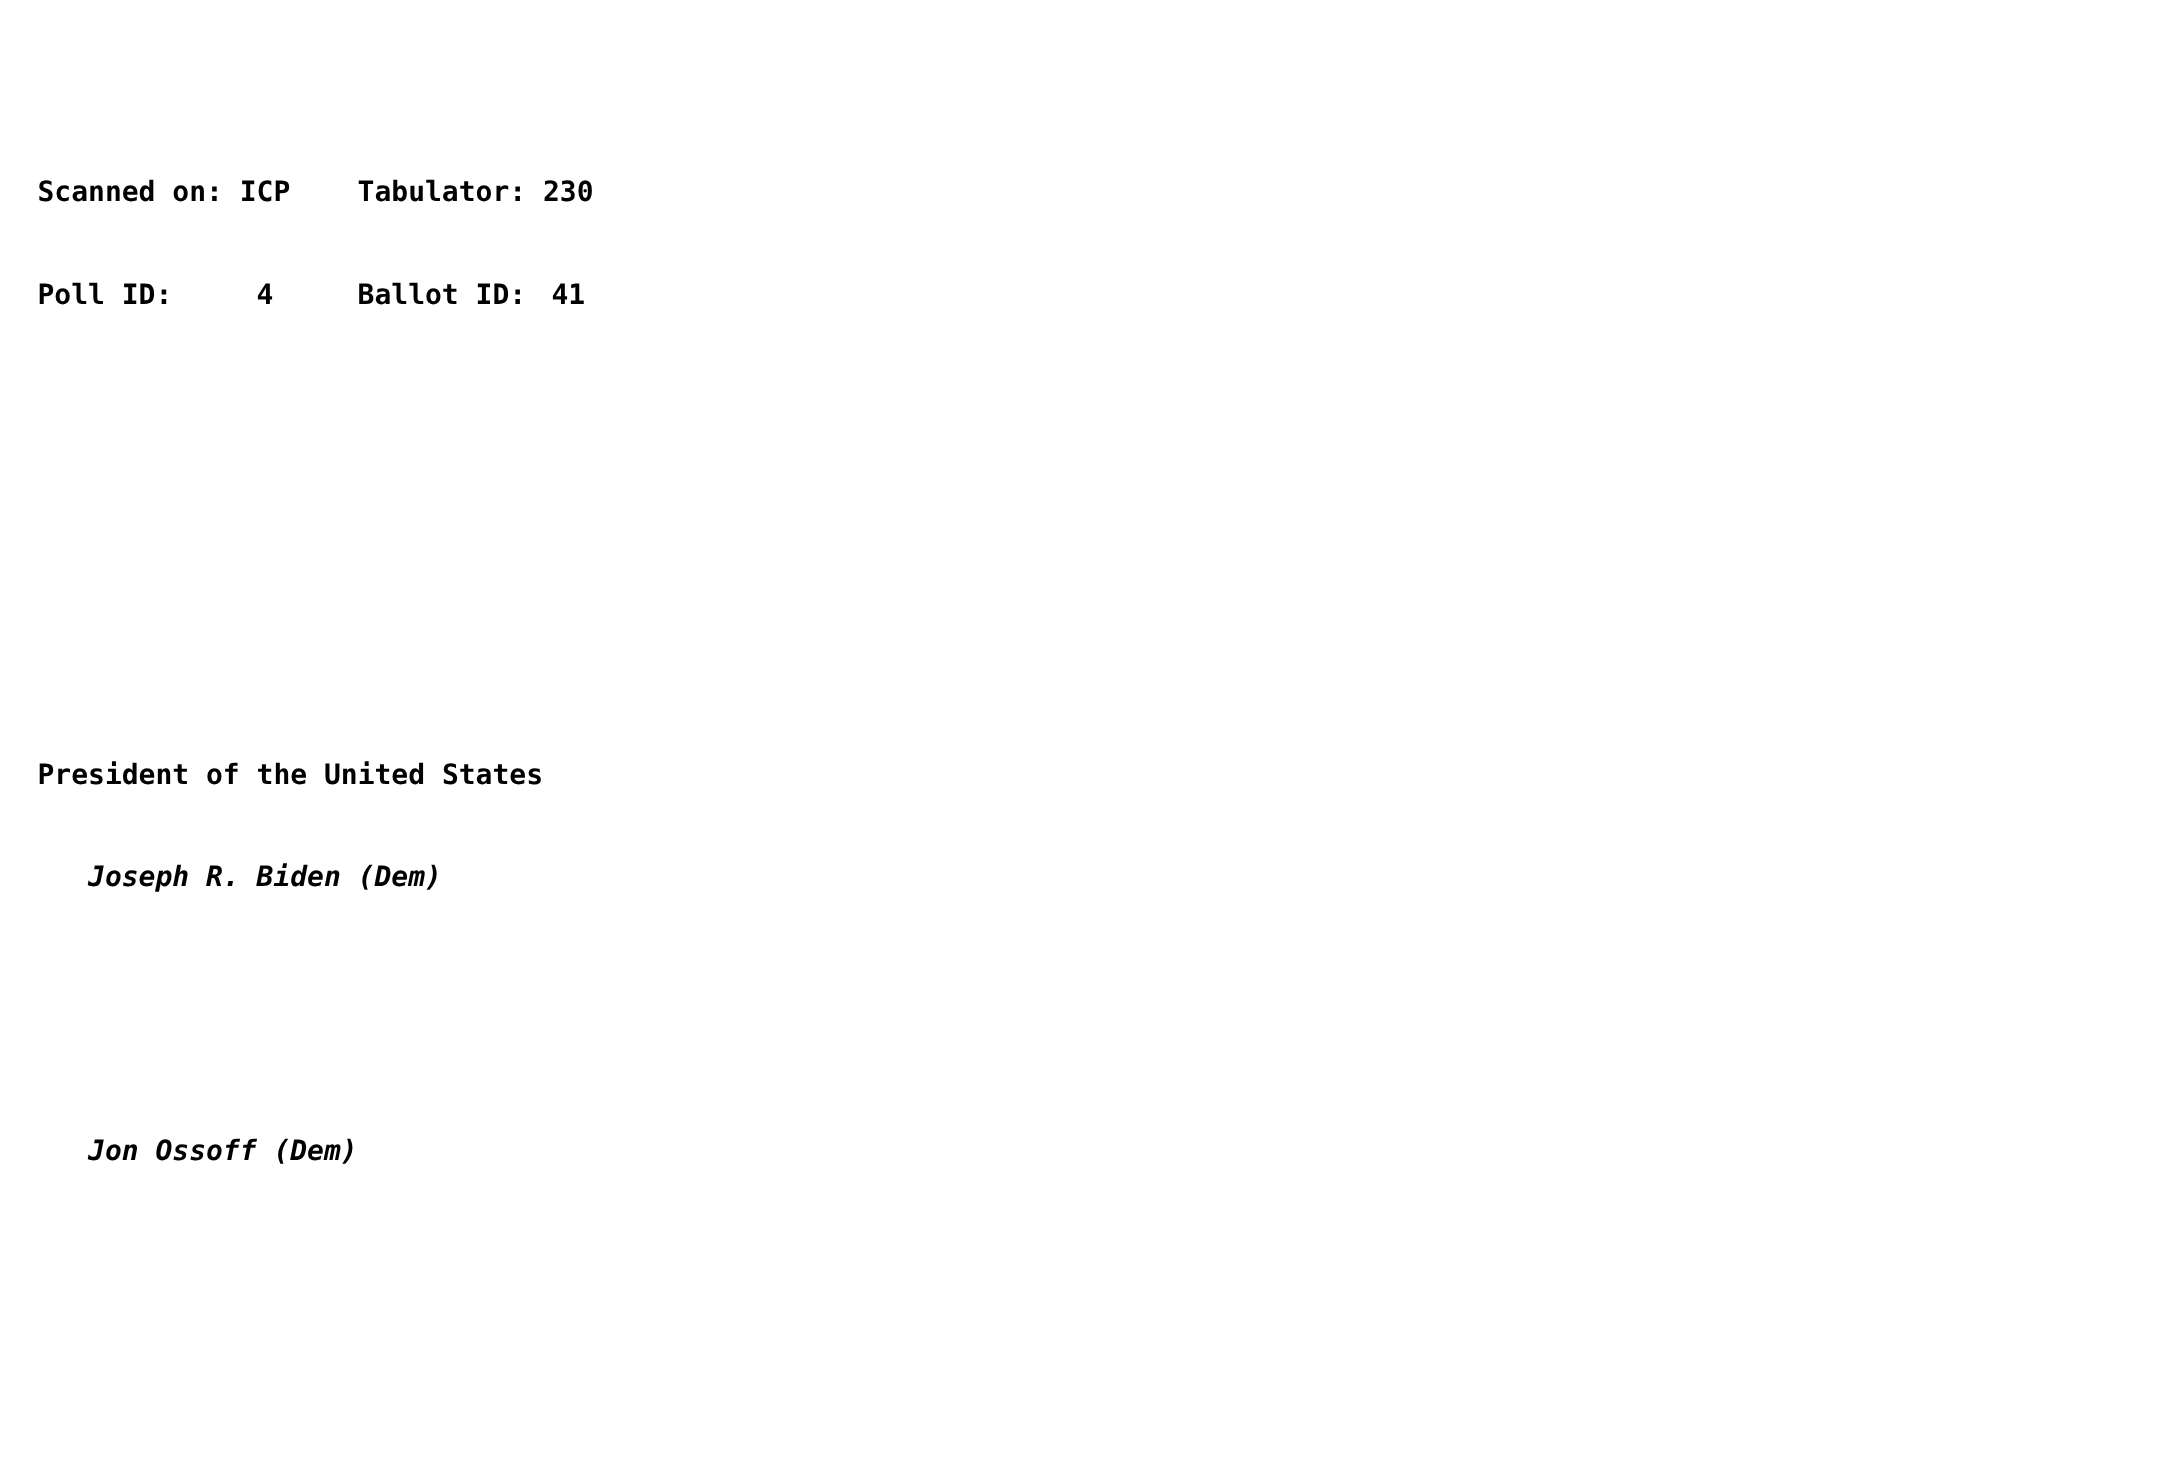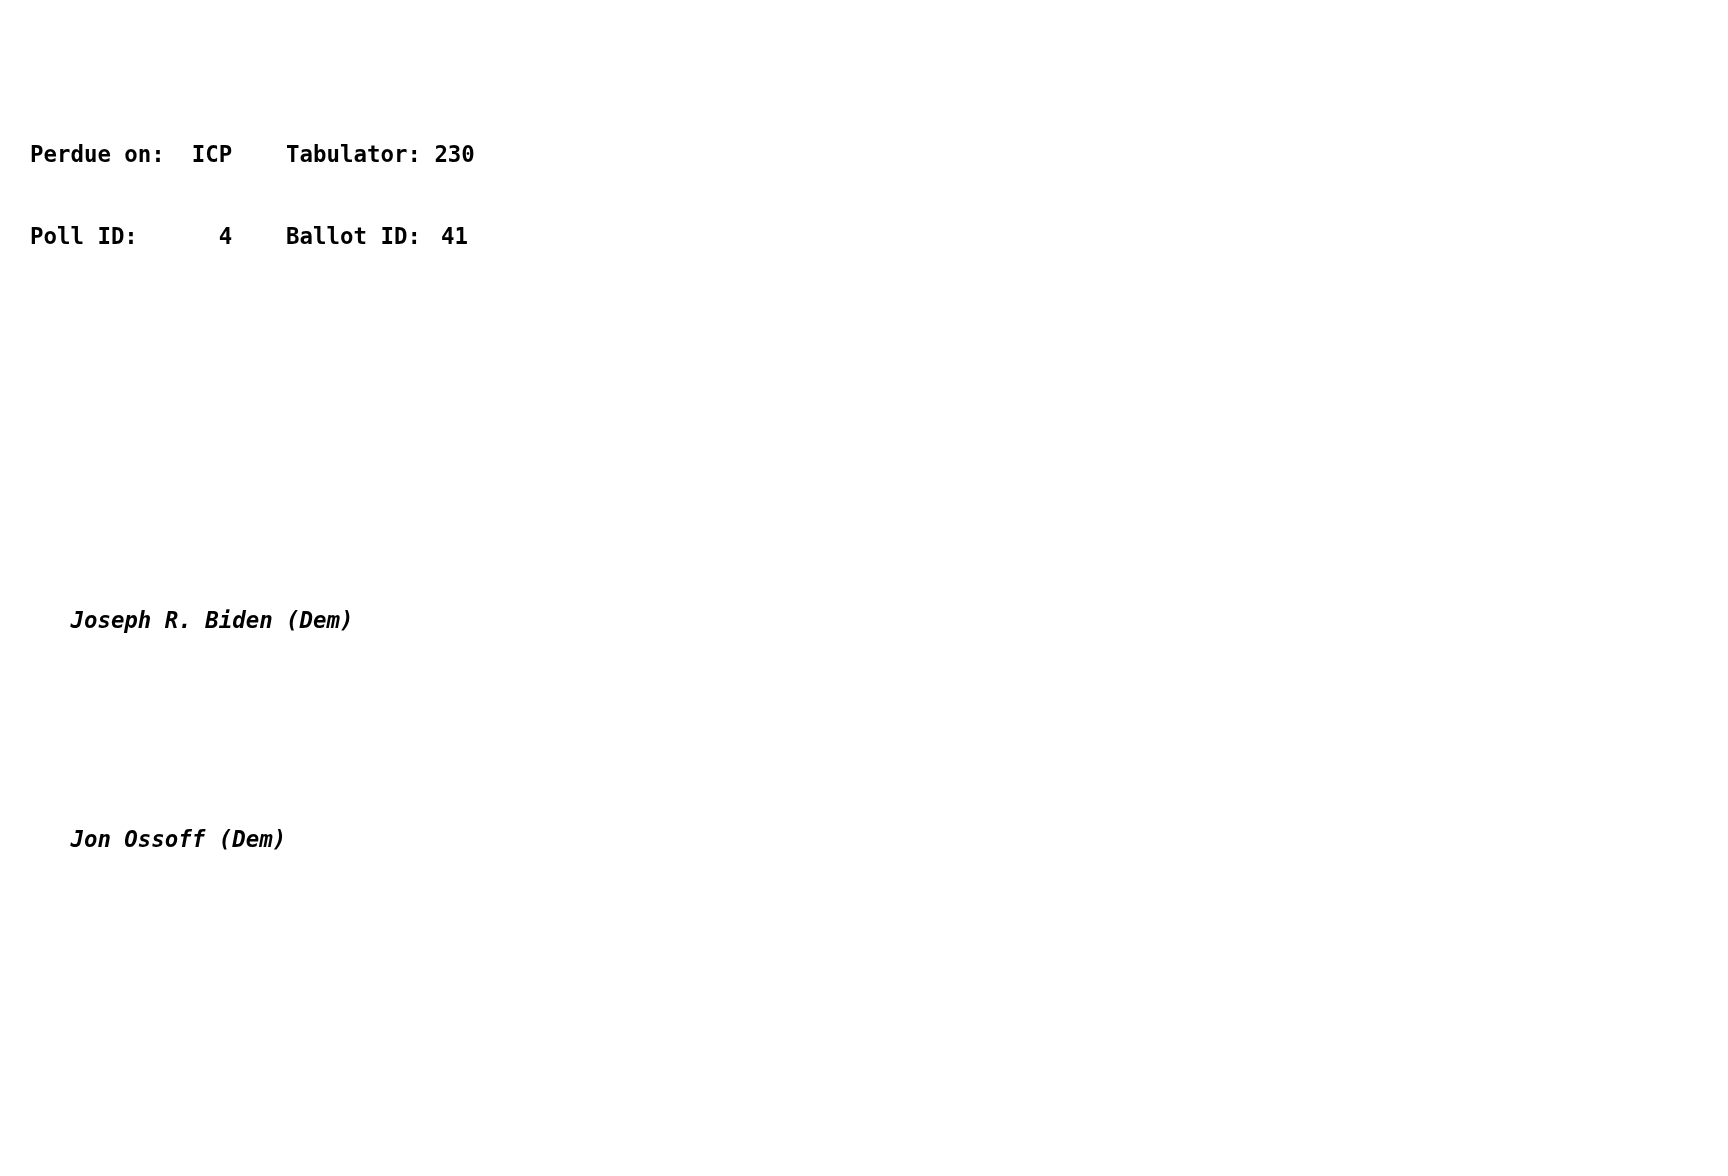--- a/index.html
+++ b/index.html
@@ -19,54 +19,55 @@
   }
   .page {
     padding: 4px 0 0 30px;
     white-space: pre;
   }
   .hrow {
     display: flex;
     white-space: pre;
   }
   .h-label-a { display: inline-block; width: 12ch; }
-  .h-val-a   { display: inline-block; width: 3ch; text-align: right; }
+  .h-val-a   { display: inline-block; width: 3ch; text-align: center; }
   .h-gap     { display: inline-block; width: 4ch; }
   .h-label-b { display: inline-block; width: 11ch; }
   .h-val-b   { display: inline-block; width: 3ch; text-align: center; }
   .blank-line { height: 27.4px; }
   .contest-office { white-space: pre; }
   .contest-selection { white-space: pre; padding-left: 3ch; font-style: italic; }
 </style>
 </head>
 <body>
 
 <div class="page">
 
   <div class="header">
     <div class="hrow">
-      <span class="h-label-a">Perdue on:</span>
+      <span class="h-label-a">Scanned on:</span>
       <span class="h-val-a">ICP</span>
       <span class="h-gap"></span>
       <span class="h-label-b">Tabulator:</span>
       <span class="h-val-b">230</span>
     </div>
     <div class="hrow">
       <span class="h-label-a">Poll ID:</span>
       <span class="h-val-a">4</span>
       <span class="h-gap"></span>
       <span class="h-label-b">Ballot ID:</span>
       <span class="h-val-b">41</span>
     </div>
   </div>
 
   <div class="blank-line"></div>
 
   <div id="contest-list">
     <div class="contest">
+      <div class="contest-office">President of the United States</div>
       <div class="contest-selection">Joseph R. Biden (Dem)</div>
     </div>
   
     <div class="contest">
       <div class="contest-selection">Jon Ossoff (Dem)</div>
     </div>
   
     <div class="contest">
       
       

